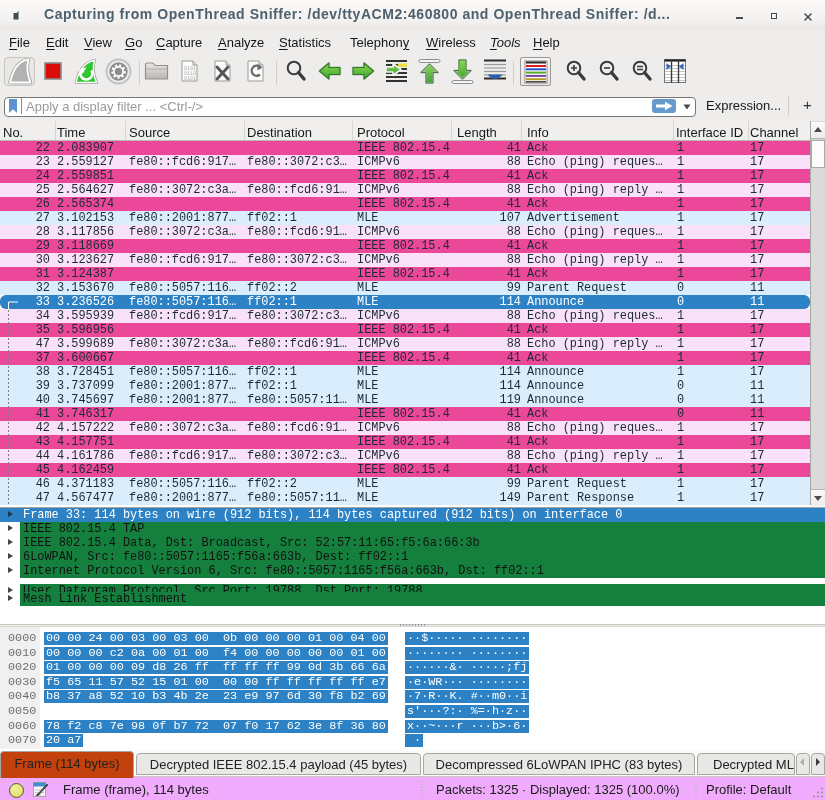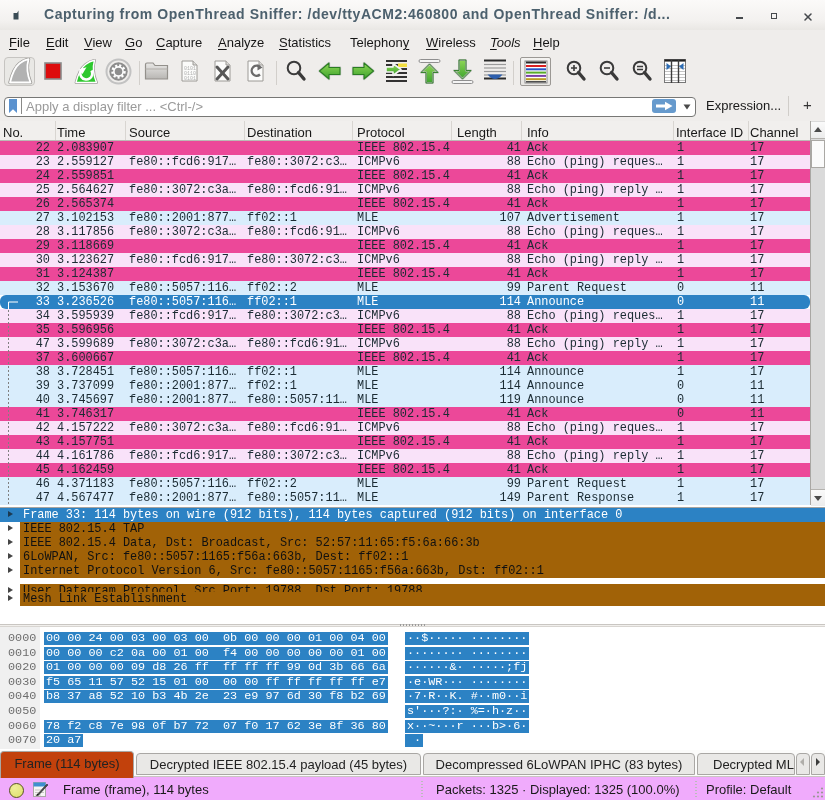--- a/index.html
+++ b/index.html
@@ -49,21 +49,21 @@
   .r-b{background:#d9edfc;}
   .r-s{background:#2c82c4;color:#ffffff;}
   
   #sb{left:810px;top:121px;width:15px;height:384px;background:#dadada;border-left:1px solid #a9a7a3;box-sizing:border-box;}
   .sbbtn{position:absolute;left:811px;width:14px;background:linear-gradient(#fafafa,#ececec);}
   
   #detail{left:0;top:507px;width:825px;height:117px;background:#ffffff;
      border-top:1px solid #a6a4a0;box-sizing:content-box;
      font-family:"Liberation Mono",monospace;font-size:11.9px;color:#111;}
   .dline{position:absolute;left:0;width:825px;height:14px;line-height:14px;white-space:pre;}
-  .dlbl{position:absolute;left:20px;right:0;top:0;bottom:0;background:#a16207;padding-left:3px;line-height:14px;}
+  .dlbl{position:absolute;left:20px;right:0;top:0;bottom:0;background:#15803d;padding-left:3px;line-height:14px;}
   .dtri{position:absolute;left:8px;top:3px;width:0;height:0;
      border-left:5.5px solid #454545;border-top:3.8px solid transparent;border-bottom:3.8px solid transparent;}
   #dsel{background:#2c82c4;color:#fff;}
   #dsel .dlbl{background:transparent;}
   
   #split1{left:0;top:624px;width:825px;height:3px;background:#f1efec;border-top:1px solid #c9c6c2;border-bottom:1px solid #d8d5d1;box-sizing:border-box;}
   
   #hex{left:0;top:627px;width:825px;height:123px;
       font-family:"Liberation Mono",monospace;font-size:11.8px;}
   #hexoff{left:0;top:627px;width:40px;height:122px;background:#f0f0f0;}

